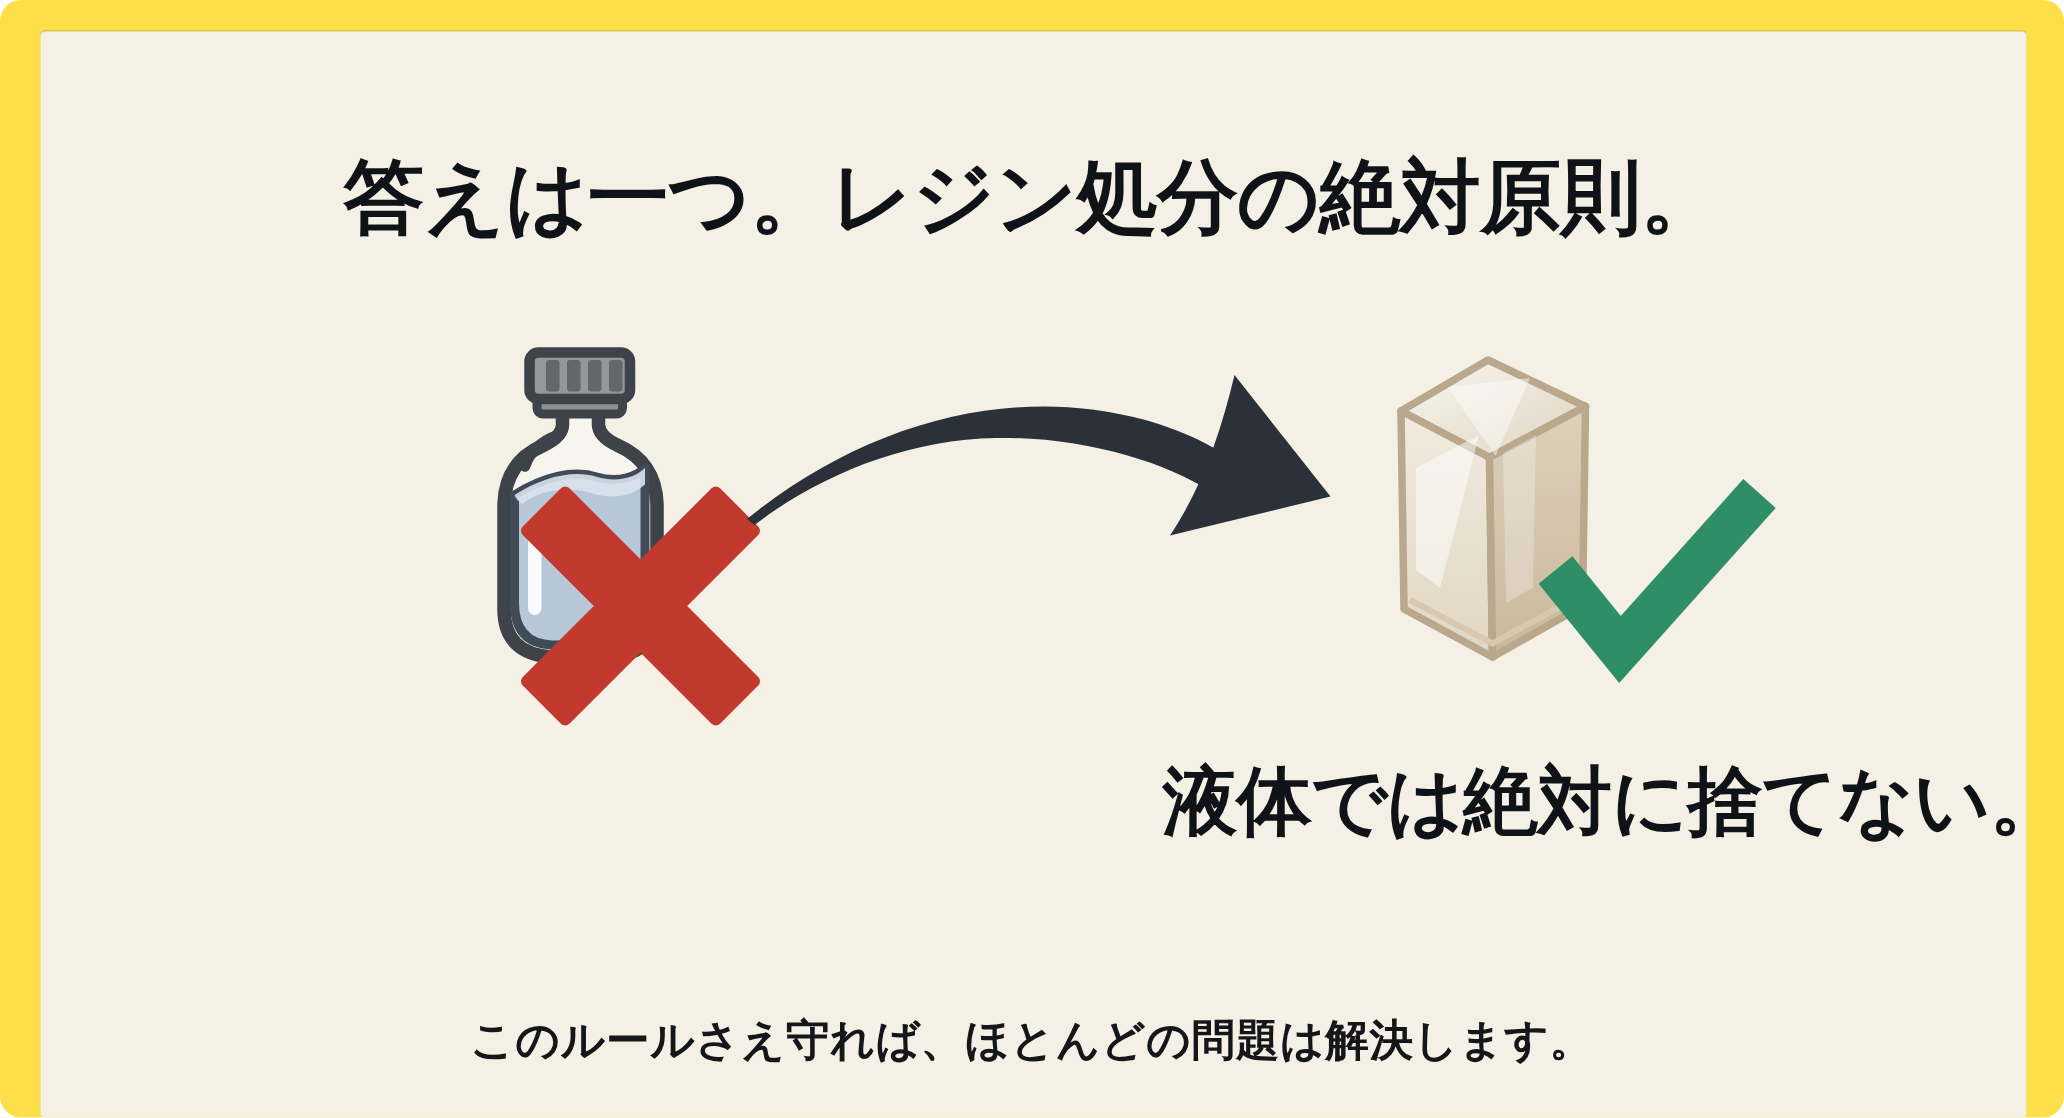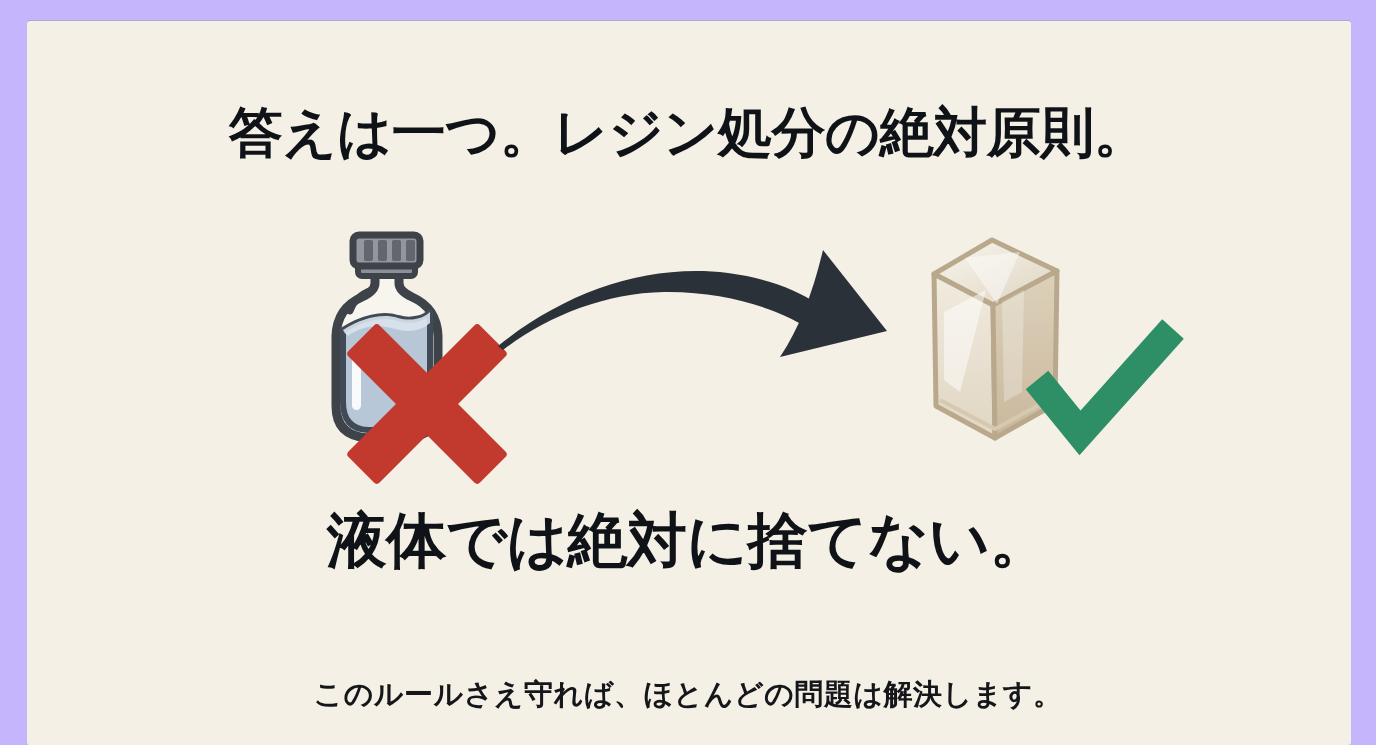--- a/index.html
+++ b/index.html
@@ -1,22 +1,23 @@
 <!DOCTYPE html>
 <html><head>
 <meta charset="utf-8">
 <style>
   html, body { margin: 0; padding: 0; }
   .page {
     position: relative;
     width: 1376px;
     height: 745px;
-    background: #c4b5fd;
+    background: #fde047;
     overflow: hidden;
     font-family: "Liberation Sans", "DejaVu Sans", sans-serif;
+    border-radius: 14px;
   }
   .panel {
     position: absolute;
     left: 27px;
     top: 21px;
     width: 1324px;
     height: 724px;
     background: #f4f0e6;
     border-radius: 3px;
     box-shadow: 0 -1px 0 rgba(120,115,100,0.25);
@@ -43,21 +44,21 @@
   }
   .rule-line {
     position: absolute;
     left: 0;
     width: 1376px;
     margin: 0;
     text-align: center;
     font-weight: 800;
     color: #0f1317;
   }
-  .rule-line-1 { top: 503px; font-size: 60px; line-height: 1.25; letter-spacing: -0.5px; }
+  .rule-line-1 { top: 503px; font-size: 50px; line-height: 1.25; letter-spacing: -0.5px; text-align: right; }
   .rule-line-2 { top: 576px; font-size: 49px; line-height: 1.25; letter-spacing: -1px; }
   .footnote {
     position: absolute;
     top: 676px;
     left: 0;
     width: 1376px;
     margin: 0;
     text-align: center;
     font-family: Liberation Sans, sans-serif;
     font-weight: 600;

